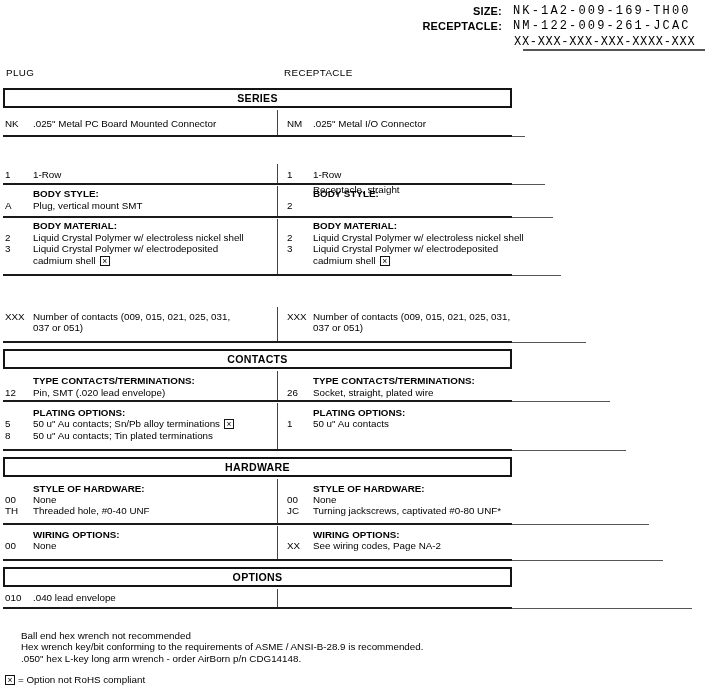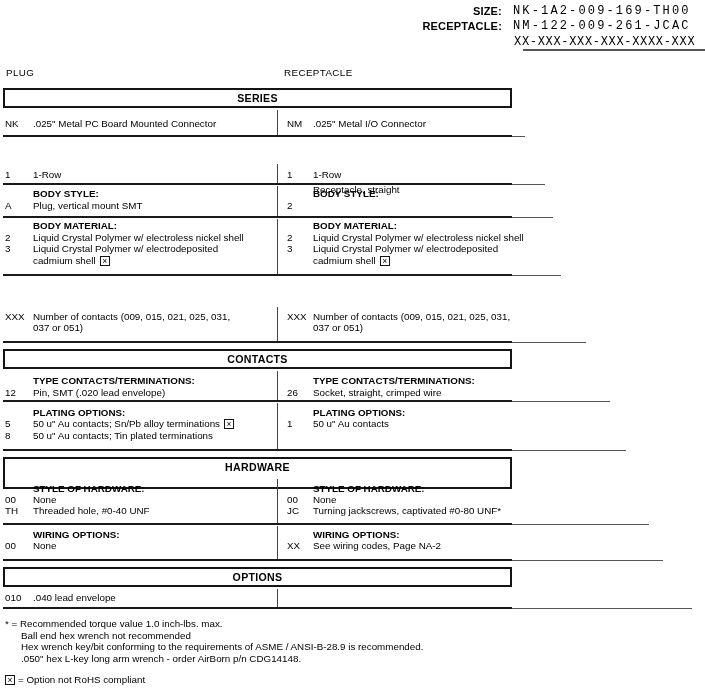--- a/index.html
+++ b/index.html
@@ -76,32 +76,32 @@
   <div class="abs t code-r" style="top:311px">XXX</div>
   <div class="abs t desc-r" style="top:311px">Number of contacts (009, 015, 021, 025, 031,</div>
   <div class="abs t desc-r" style="top:322px">037 or 051)</div>
 
   <div class="hdrbox" style="top:349px;height:20px;line-height:16px">CONTACTS</div>
   <div class="abs t b desc-l" style="top:375px">TYPE CONTACTS/TERMINATIONS:</div>
   <div class="abs t b desc-r" style="top:375px">TYPE CONTACTS/TERMINATIONS:</div>
   <div class="abs t code-l" style="top:387px">12</div>
   <div class="abs t desc-l" style="top:387px">Pin, SMT (.020 lead envelope)</div>
   <div class="abs t code-r" style="top:387px">26</div>
-  <div class="abs t desc-r" style="top:387px">Socket, straight, crimped wire</div>
+  <div class="abs t desc-r" style="top:387px">Socket, straight, plated wire</div>
 
   <div class="abs t b desc-l" style="top:407px">PLATING OPTIONS:</div>
   <div class="abs t b desc-r" style="top:407px">PLATING OPTIONS:</div>
   <div class="abs t code-l" style="top:418px">5</div>
   <div class="abs t desc-l" style="top:418px"><span>50 u" Au contacts; Sn/Pb alloy terminations</span><span class="xbox">×</span></div>
   <div class="abs t code-l" style="top:430px">8</div>
   <div class="abs t desc-l" style="top:430px">50 u" Au contacts; Tin plated terminations</div>
   <div class="abs t code-r" style="top:418px">1</div>
   <div class="abs t desc-r" style="top:418px">50 u" Au contacts</div>
 
-  <div class="hdrbox" style="top:457px;height:32px;line-height:16px">HARDWARE</div>
+  <div class="hdrbox" style="top:457px;height:20px;line-height:16px">HARDWARE</div>
   <div class="abs t b desc-l" style="top:483px">STYLE OF HARDWARE:</div>
   <div class="abs t b desc-r" style="top:483px">STYLE OF HARDWARE:</div>
   <div class="abs t code-l" style="top:494px">00</div>
   <div class="abs t desc-l" style="top:494px">None</div>
   <div class="abs t code-l" style="top:505px">TH</div>
   <div class="abs t desc-l" style="top:505px">Threaded hole, #0-40 UNF</div>
   <div class="abs t code-r" style="top:494px">00</div>
   <div class="abs t desc-r" style="top:494px">None</div>
   <div class="abs t code-r" style="top:505px">JC</div>
   <div class="abs t desc-r" style="top:505px">Turning jackscrews, captivated #0-80 UNF*</div>
@@ -110,21 +110,20 @@
   <div class="abs t b desc-r" style="top:529px">WIRING OPTIONS:</div>
   <div class="abs t code-l" style="top:540px">00</div>
   <div class="abs t desc-l" style="top:540px">None</div>
   <div class="abs t code-r" style="top:540px">XX</div>
   <div class="abs t desc-r" style="top:540px">See wiring codes, Page NA-2</div>
 
   <div class="hdrbox" style="top:567px;height:20px;line-height:16px">OPTIONS</div>
   <div class="abs t code-l" style="top:592px">010</div>
   <div class="abs t desc-l" style="top:592px">.040 lead envelope</div>
 
-  <div class="abs note" style="top:618px;left:5px">* = Recommended torque value 1.0 inch-lbs. max.</div>
   <div class="abs note" style="top:629.5px;left:21px">Ball end hex wrench not recommended</div>
   <div class="abs note" style="top:641px;left:21px">Hex wrench key/bit conforming to the requirements of ASME / ANSI-B-28.9 is recommended.</div>
   <div class="abs note" style="top:652.5px;left:21px">.050" hex L-key long arm wrench - order AirBorn p/n CDG14148.</div>
   <div class="abs note" style="top:674px;left:5px"><span class="xbox" style="margin-left:0;margin-right:3px">×</span><span>= Option not RoHS compliant</span></div>
 
   <div id="lines">
       <div style="position: absolute; left: 3px; top: 135px; width: 509px; height: 2px; background: rgb(26, 26, 26);"></div>
       <div style="position: absolute; left: 512px; top: 135.5px; width: 12.5px; height: 1.5px; background: rgb(85, 85, 85);"></div>
       <div style="position: absolute; left: 523px; top: 49px; width: 88px; height: 1.5px; background: rgb(85, 85, 85);"></div>
       <div style="position: absolute; left: 3px; top: 183px; width: 509px; height: 2px; background: rgb(26, 26, 26);"></div>

